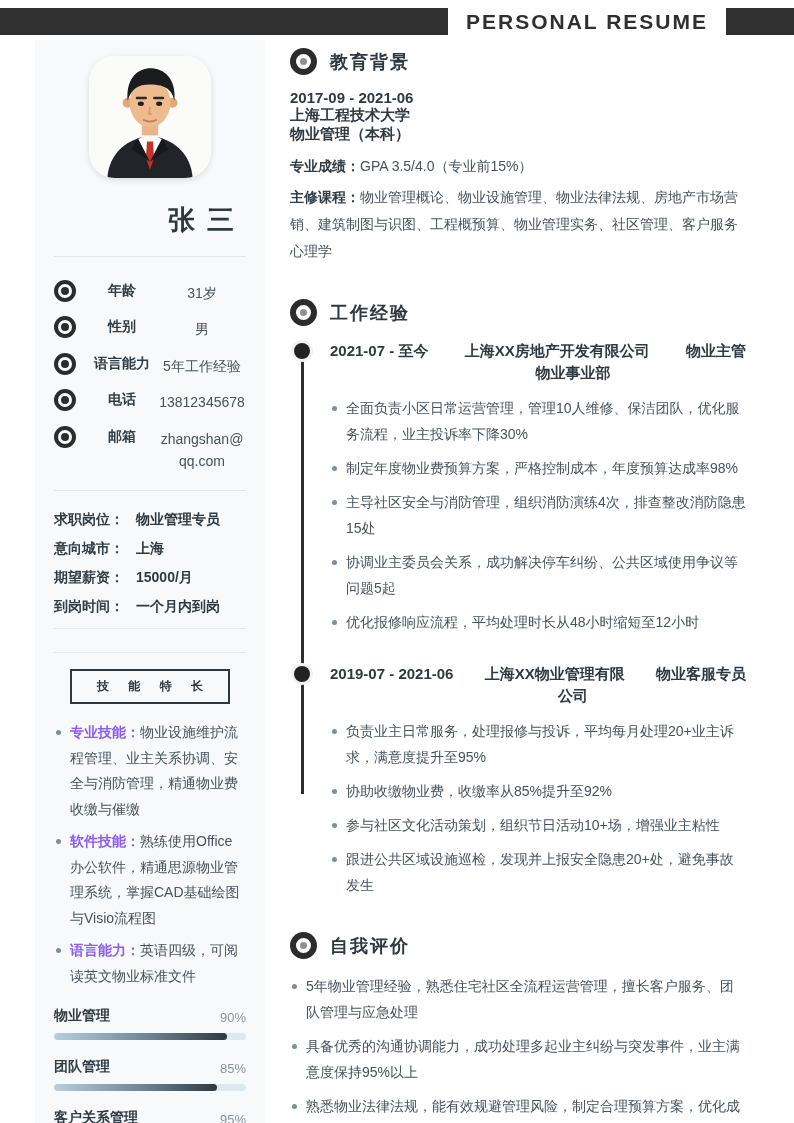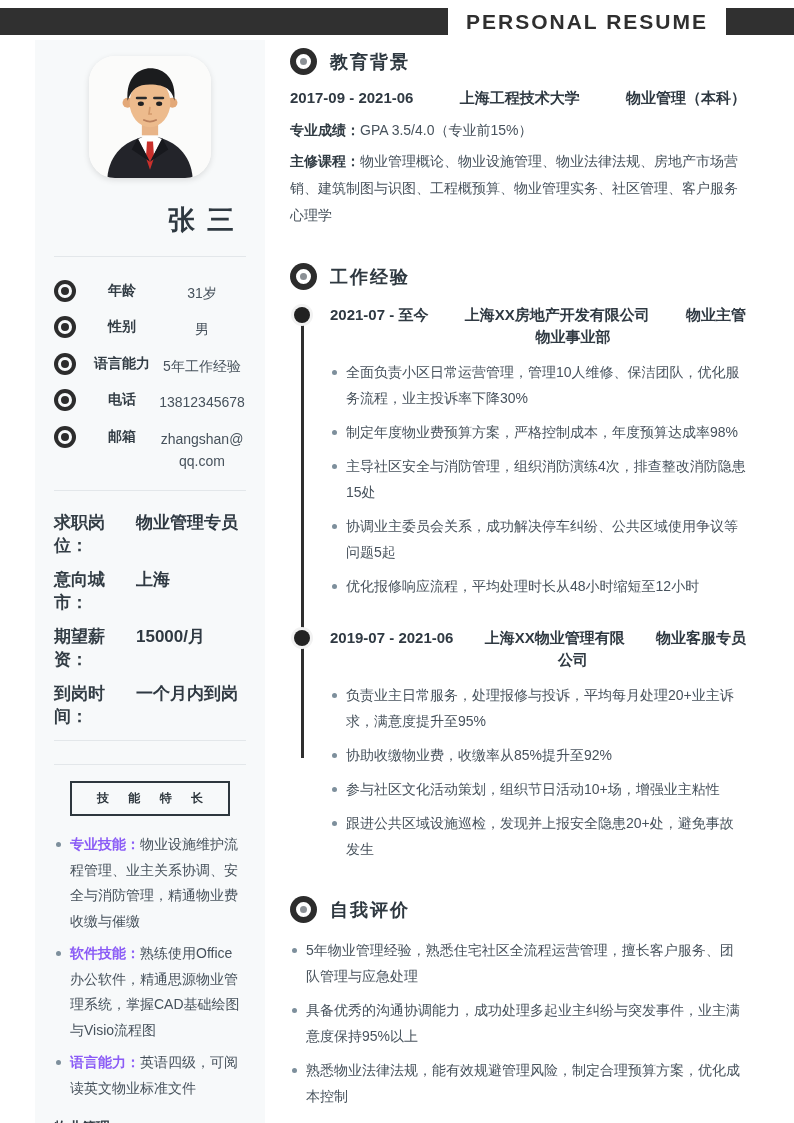--- a/index.html
+++ b/index.html
@@ -36,21 +36,21 @@
 
   .info-list { margin-top:24px;text-align:center; }
   .info-row { display:flex; align-items:flex-start; margin-bottom:13px; font-size:14px; }
   .bullseye { flex:0 0 auto; width:22px; height:22px; border-radius:50%; background:#2c2c2c; position:relative; margin-top:-1px; }
   .bullseye::after { content:''; position:absolute; inset:4px; border-radius:50%;
     border:3px solid #f7f9fa; background:#2c2c2c; }
   .info-label { font-weight:bold; color:#323c44; width:72px; margin-left:10px; padding-top:1px; }
   .info-value { flex:1; color:#47525c; padding-top:1px; word-break:break-all; line-height:1.6; }
 
   .intent-list { margin-top:20px; }
-  .intent-row { display:flex; font-size:17px; font-weight:bold; margin-bottom:11px; }
+  .intent-row { display:flex; font-size:14px; font-weight:bold; margin-bottom:11px; }
   .intent-label { color:#323c44; width:82px; flex:0 0 auto; }
   .intent-value { color:#2f3942; }
 
   .double-rule { margin-top:12px; }
   .double-rule hr { border:none; border-top:1px solid #e3e7ea; }
   .double-rule hr + hr { margin-top:23px; }
 
   .box-title {
     width:160px; margin:16px auto 0 auto; border:2px solid #2e373e;
     text-align:center; font-size:12px; font-weight:bold; color:#2e373e;
@@ -71,21 +71,21 @@
 
   
   .main { position:absolute; left:290px; top:48px; width:456px; }
   .sec-header { display:flex; align-items:center; margin-bottom:14px; }
   .sec-icon { width:27px; height:27px; border-radius:50%; background:#2c2c2c; position:relative; }
   .sec-icon::after { content:''; position:absolute; inset:6px; border-radius:50%;
     border:4px solid #ffffff; background:#8b9095; }
   .sec-title { font-size:18px; font-weight:bold; color:#2e3840; margin-left:13px; letter-spacing:2px; }
 
   section { margin-bottom:34px; }
-  .edu-row { display:flex; justify-content:space-between; font-size:15px; font-weight:bold; color:#2f3942; margin-bottom:9px; }
+  .edu-row { display:flex; justify-content:space-between; font-size:15px; font-weight:bold; color:#2f3942; margin-bottom:9px;flex-direction:column; }
   .line { font-size:14px; line-height:27px; color:#47525c; margin-bottom:4px; }
   .line b { color:#323c44; }
 
   .timeline { position:relative; padding-left:40px; }
   .timeline-line { position:absolute; left:11px; top:16px; width:3px; height:438px; background:#2f2f2f; }
   .job { position:relative; margin-bottom:28px; }
   .job-dot { position:absolute; left:-36px; top:3px; width:16px; height:16px; border-radius:50%; background:#222; box-shadow:0 0 0 3px #f2f2f2; }
   .job-head { display:flex; justify-content:space-between; font-size:15px; font-weight:bold; color:#2f3942; line-height:22px; }
   .job-company { flex:1; text-align:center; padding:0 8px; }
   .job-sub { text-align:center; padding-left:70px; font-size:15px; font-weight:bold; color:#2f3942; line-height:22px; }

